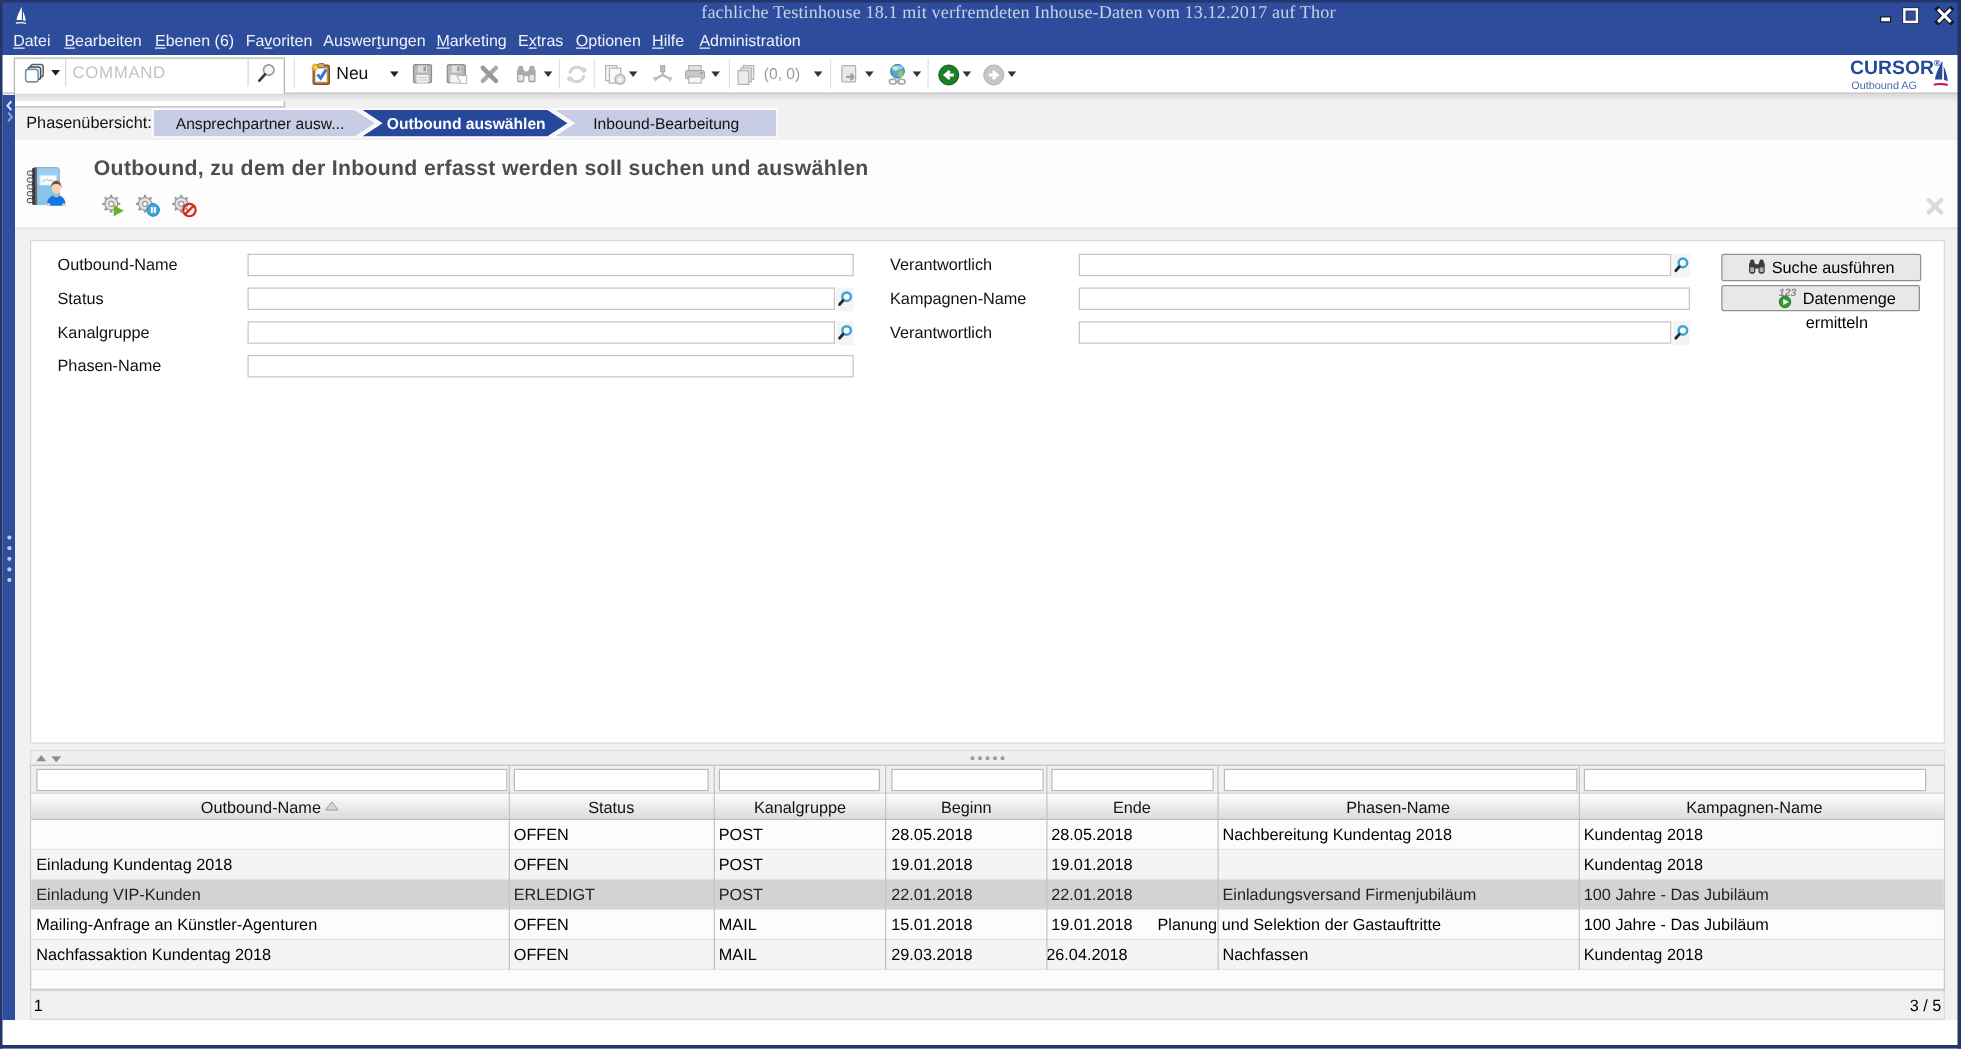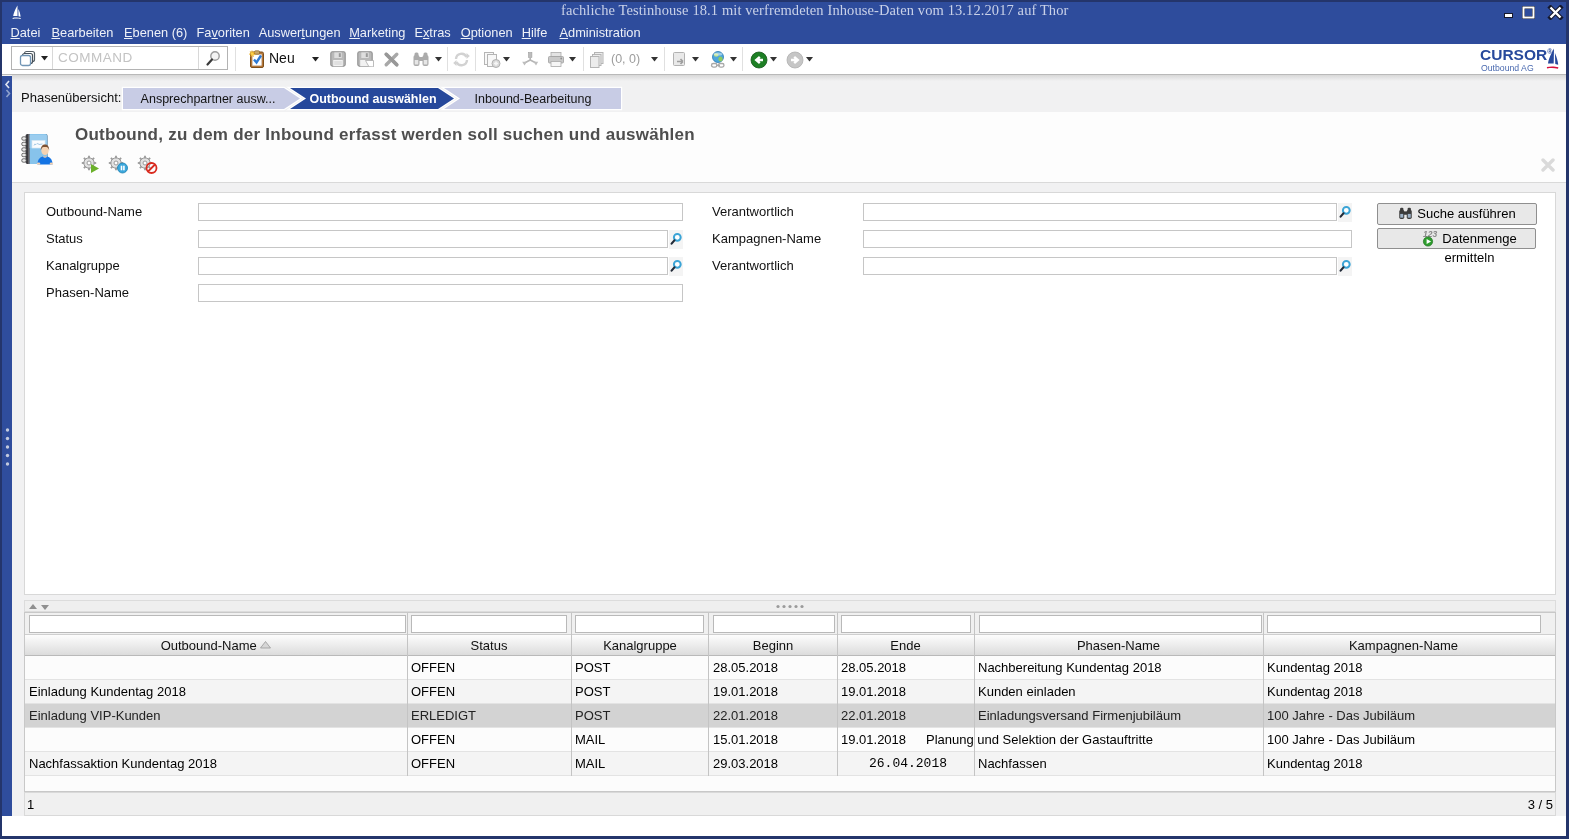--- a/index.html
+++ b/index.html
@@ -67,21 +67,21 @@
       <span style="left:124px;"><u>E</u>benen (6)</span>
       <span style="left:196.5px;">Fa<u>v</u>oriten</span>
       <span style="left:258.7px;">Auswer<u>t</u>ungen</span>
       <span style="left:349.2px;"><u>M</u>arketing</span>
       <span style="left:414.4px;">E<u>x</u>tras</span>
       <span style="left:460.7px;"><u>O</u>ptionen</span>
       <span style="left:521.7px;"><u>H</u>ilfe</span>
       <span style="left:559.5px;"><u>A</u>dministration</span>
     </div>
   <div class="abs" id="toolbar">
-    <div class="abs" style="left:9px; top:2px; width:217px; height:24px; border:1px solid #b3b3b3; background:#fff;">
+    <div class="abs" style="left:9px; top:2px; width:217px; height:40px; border:1px solid #b3b3b3; background:#fff;">
       <svg class="abs" style="left:7px; top:3px;" width="18" height="18" viewBox="0 0 18 18">
         <rect x="5.5" y="1.5" width="10" height="10" rx="2" fill="#ffffff" stroke="#555f66" stroke-width="1.2"></rect>
         <rect x="3.5" y="3.5" width="10" height="10" rx="2" fill="#ffffff" stroke="#45505a" stroke-width="1.2"></rect>
         <rect x="1.5" y="5.5" width="10" height="10" rx="2" fill="#ffffff" stroke="#7195b5" stroke-width="1.3"></rect>
       </svg>
       <svg class="abs" style="left:29px; top:9px;" width="8" height="6">
           <polygon points="0,0 7,0 3.5,4.5" fill="#222"></polygon>
         </svg>
       <div class="abs" style="left:40px; top:0; width:1px; height:22px; background:#d8d8d8;"></div>
       <div class="abs" style="left:46px; top:3px; font-size:13.5px; color:#c3c3c3; letter-spacing:0.5px;">COMMAND</div>
@@ -387,46 +387,46 @@
       <div style="left:812px; width:135px;">28.05.2018</div>
       <div style="left:949px; width:287px;">Nachbereitung Kundentag 2018</div>
       <div style="left:1238px; width:281px;">Kundentag 2018</div>
     </div>
     <div class="trow" style="top:67px; background:#f4f4f4;">
       <div style="left:0; width:380px;">Einladung Kundentag 2018</div>
       <div style="left:382px; width:162px;">OFFEN</div>
       <div style="left:546px; width:136px;">POST</div>
       <div style="left:684px; width:126px;">19.01.2018</div>
       <div style="left:812px; width:135px;">19.01.2018</div>
-      <div style="left:949px; width:287px;">Kunden einladen</div>
       <div style="left:1238px; width:281px;">Kundentag 2018</div>
     </div>
     <div class="trow" style="top:91px; background:#d3d3d3; color:#222;">
       <div style="left:0; width:380px;">Einladung VIP-Kunden</div>
       <div style="left:382px; width:162px;">ERLEDIGT</div>
       <div style="left:546px; width:136px;">POST</div>
       <div style="left:684px; width:126px;">22.01.2018</div>
       <div style="left:812px; width:135px;">22.01.2018</div>
       <div style="left:949px; width:287px;">Einladungsversand Firmenjubiläum</div>
       <div style="left:1238px; width:281px;">100 Jahre - Das Jubiläum</div>
     </div>
     <div class="trow" style="top:115px; background:#fcfcfc;">
+      <div style="left:0; width:380px;">Mailing-Anfrage an Künstler-Agenturen</div>
       <div style="left:382px; width:162px;">OFFEN</div>
       <div style="left:546px; width:136px;">MAIL</div>
       <div style="left:684px; width:126px;">15.01.2018</div>
       <div style="left:812px; width:135px;">19.01.2018</div>
       <div style="left:897px; width:287px;">Planung und Selektion der Gastauftritte</div>
       <div style="left:1238px; width:281px;">100 Jahre - Das Jubiläum</div>
     </div>
     <div class="trow" style="top:139px; background:#f4f4f4;">
       <div style="left:0; width:380px;">Nachfassaktion Kundentag 2018</div>
       <div style="left:382px; width:162px;">OFFEN</div>
       <div style="left:546px; width:136px;">MAIL</div>
       <div style="left:684px; width:126px;">29.03.2018</div>
-      <div style="left:840px; width:135px;font-family:Liberation Mono, monospace;">26.04.2018</div>
+      <div style="left:808px; width:135px;">26.04.2018</div>
       <div style="left:949px; width:287px;">Nachfassen</div>
       <div style="left:1238px; width:281px;">Kundentag 2018</div>
     </div>
     <div class="vline" style="left:382px;"></div>
     <div class="vline" style="left:546px;"></div>
     <div class="vline" style="left:683px;"></div>
     <div class="vline" style="left:812px;"></div>
     <div class="vline" style="left:949px;"></div>
     <div class="vline" style="left:1238px;"></div>
   </div>

